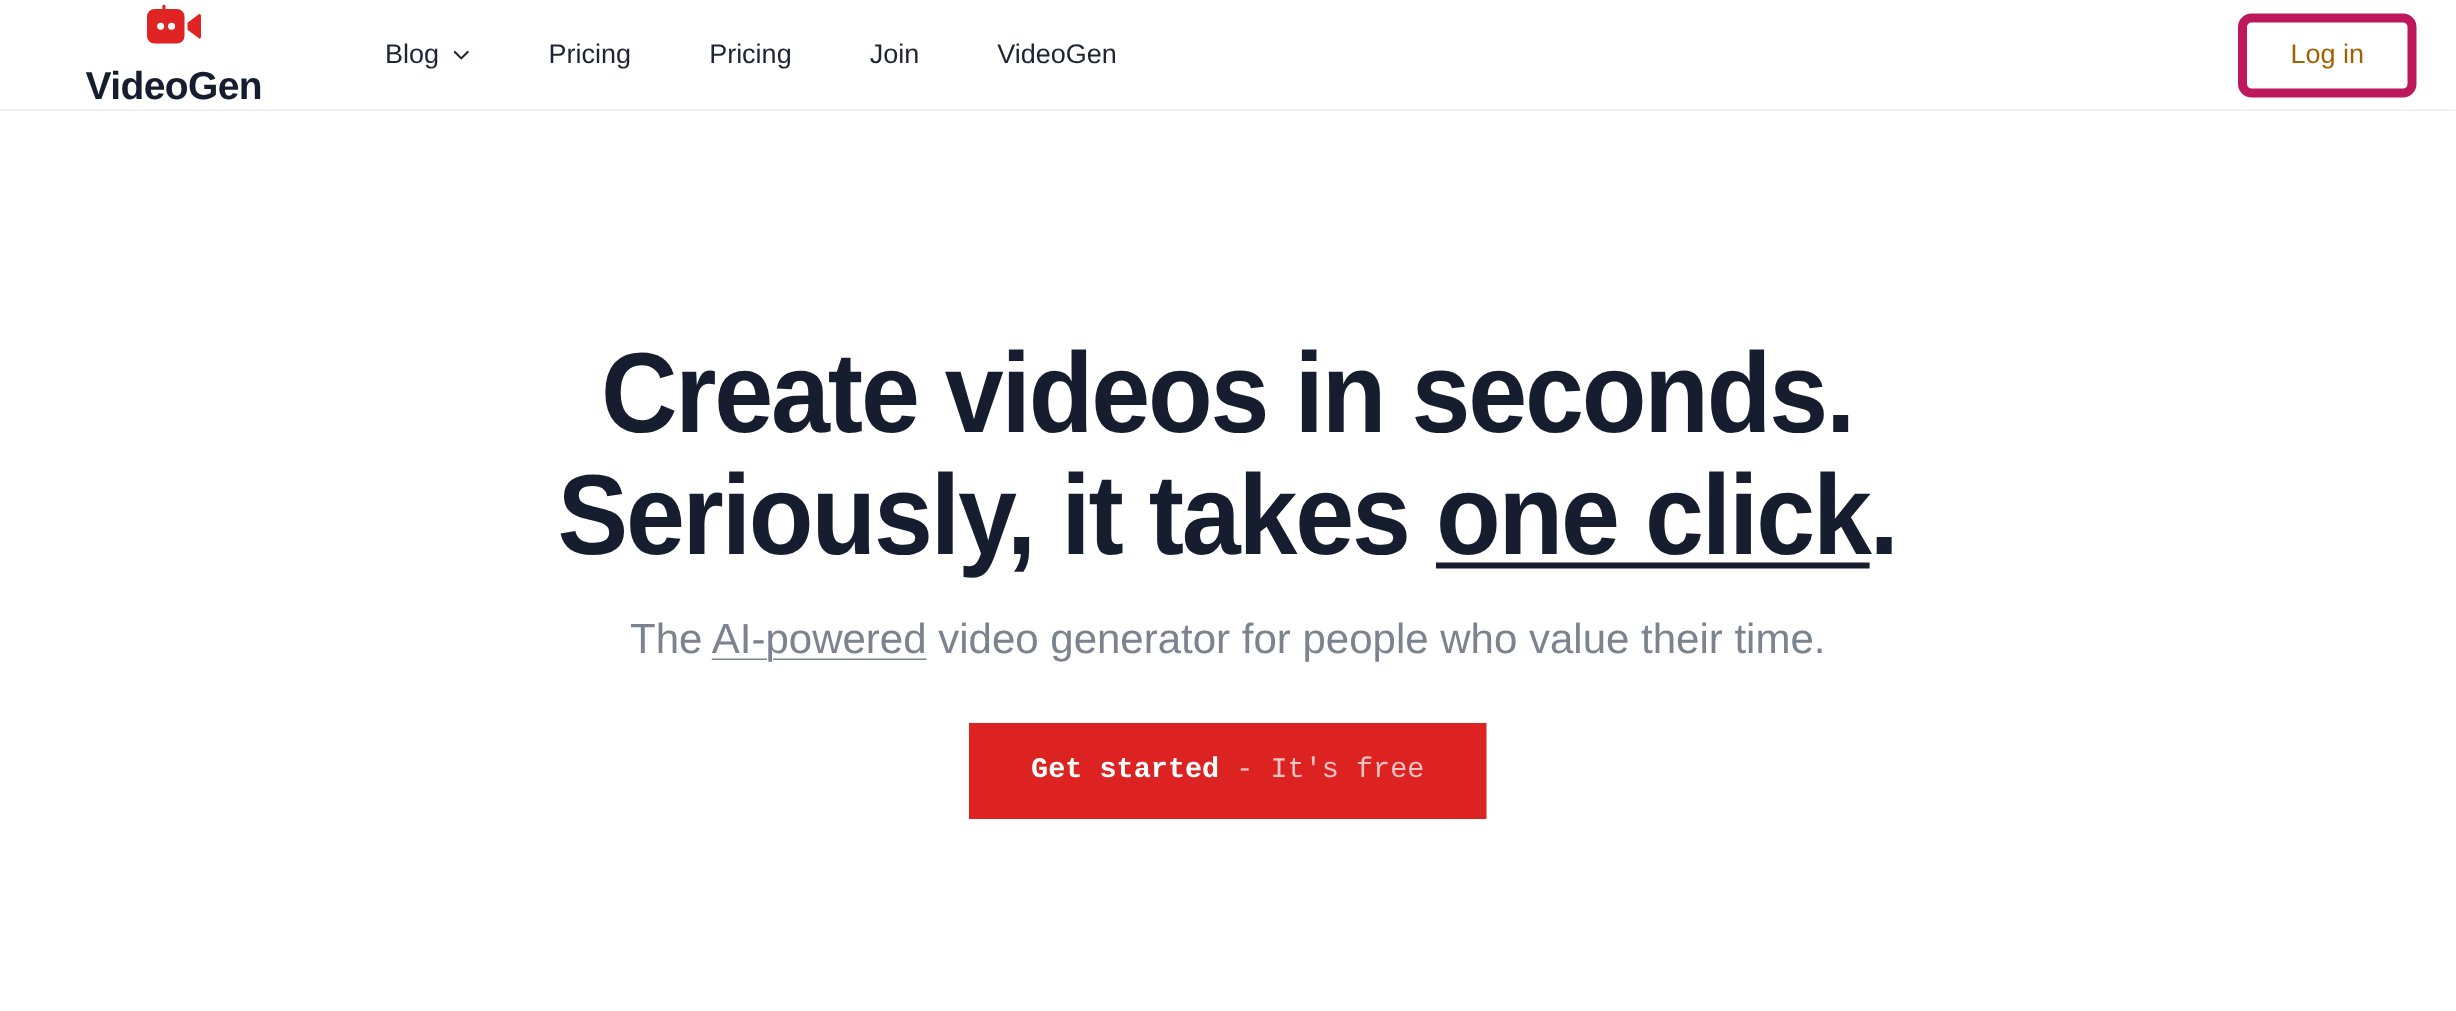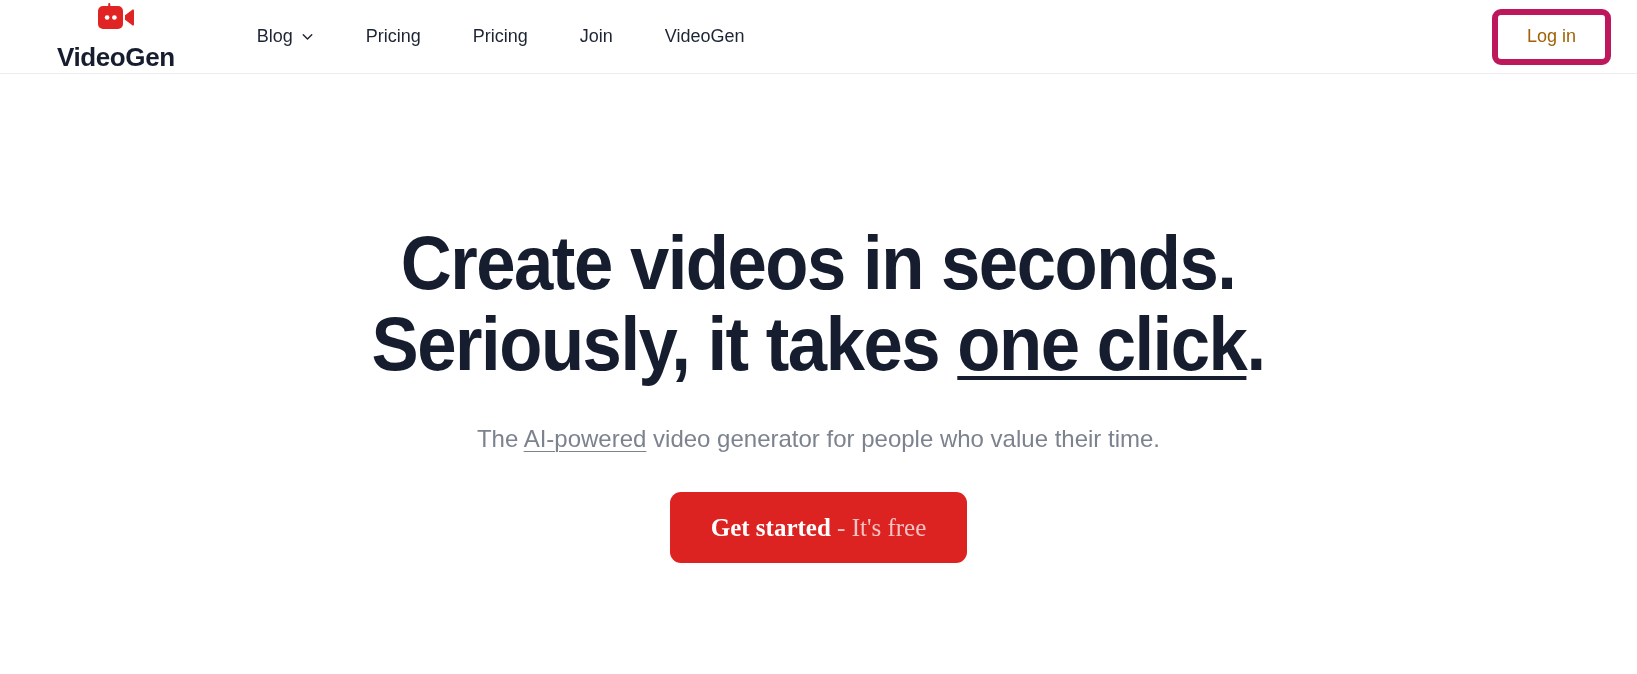--- a/index.html
+++ b/index.html
@@ -127,42 +127,42 @@
   }
   .headline .line { display: block; white-space: nowrap; }
   .headline .line + .line { margin-top: 5px; }
   .headline .u {
     text-decoration: underline;
     text-decoration-thickness: 4px;
     text-underline-offset: 6px;
   }
 
   .subtitle {
-    margin-top: 41px;
-    font-size: 24px;
+    margin-top: 26px;
+    font-size: 28px;
     color: #7c828e;
     text-align: center;
     line-height: 1.3;
     font-weight: 400;
     white-space: nowrap;
   }
   .subtitle .u {
     text-decoration: underline;
     text-decoration-thickness: 1px;
     text-underline-offset: 4px;
   }
 
   .cta {
     margin-top: 38px;
     background: #dd2222;
     border: none;
-    border-radius: 11px;
+    border-radius: 0;
     padding: 20px 41px;
-    font-size: 25px;
-    font-family: Liberation Serif, serif;
+    font-size: 19px;
+    font-family: Liberation Mono, monospace;
     cursor: pointer;
     line-height: 1.25;
     white-space: nowrap;
   }
   .cta .strong { font-weight: 700; color: #ffffff; }
   .cta .muted  { font-weight: 400; color: #f5c3c3; }
 </style>
 </head>
 <body>
 

